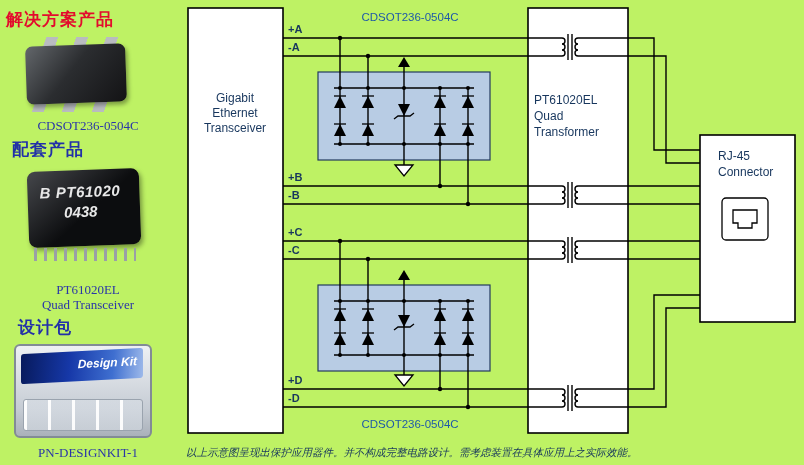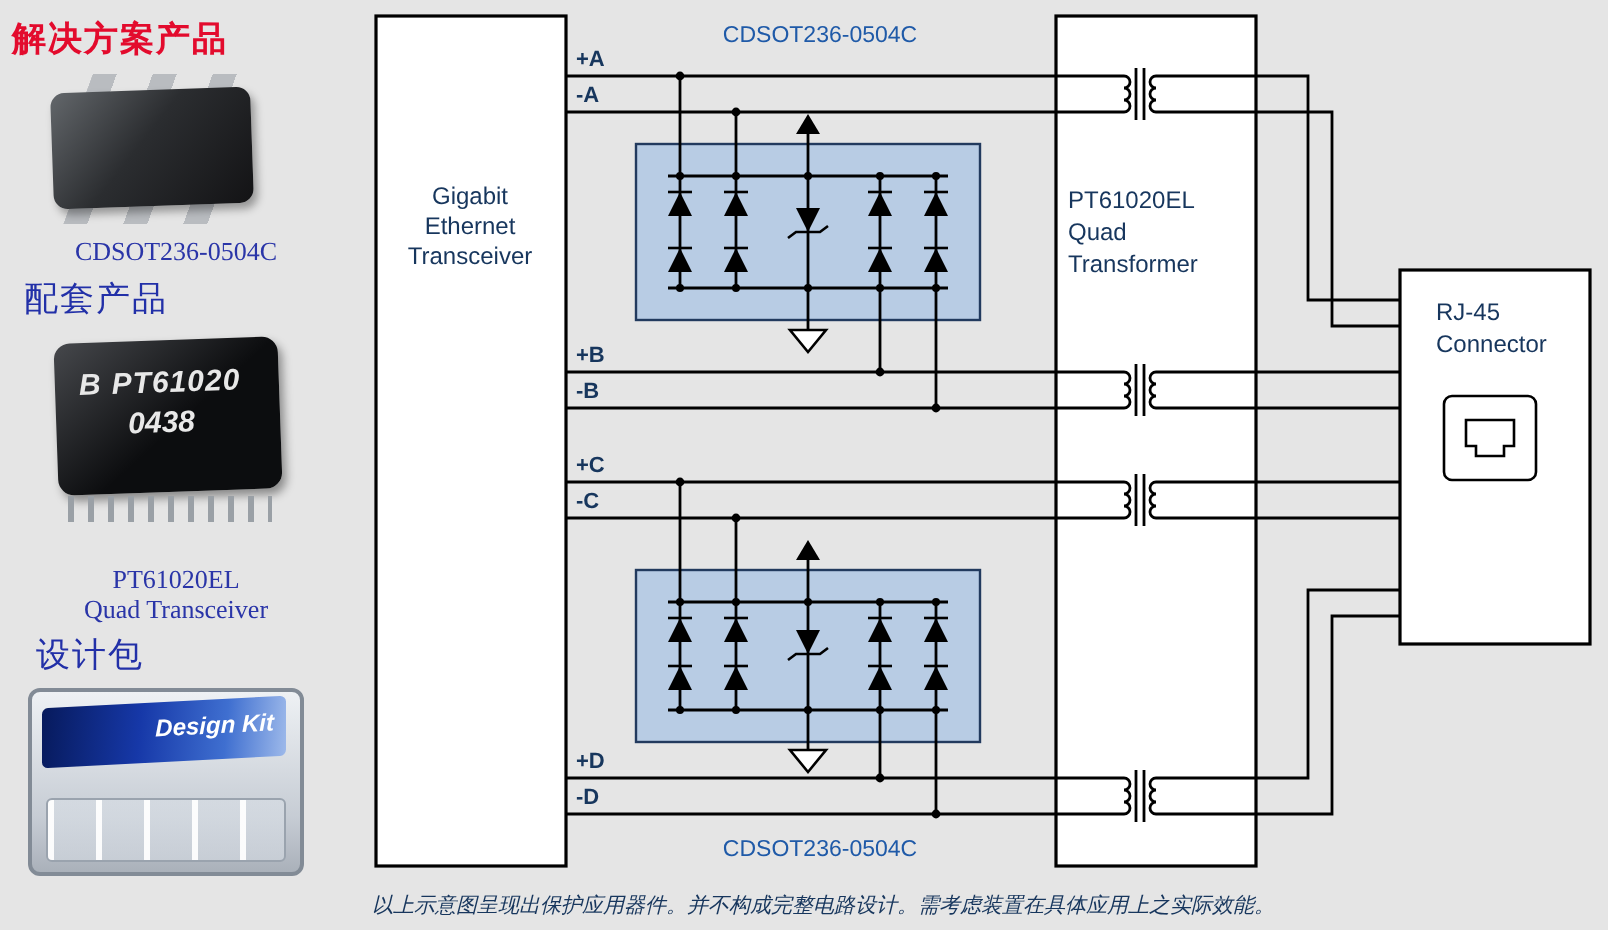--- a/index.html
+++ b/index.html
@@ -1,22 +1,22 @@
 <!DOCTYPE html>
 <html><head>
 <meta charset="utf-8">
 <style>
   html,body{margin:0;padding:0;background:#fff;}
-  .page{position:relative;width:804px;height:465px;background:#e5e5e5;overflow:hidden;
+  .page{position:relative;width:804px;height:465px;background:#bef264;overflow:hidden;
         font-family:"Liberation Sans",sans-serif;}
 
   
   .sidebar{position:absolute;left:0;top:0;width:182px;height:465px;}
   .h-red{position:absolute;top:8px;left:6px;color:#e30b2d;font-weight:bold;font-size:17px;letter-spacing:1px;}
-  .h-blue{position:absolute;color:#2230a8;font-weight:normal;font-size:17px;letter-spacing:1px;}
+  .h-blue{position:absolute;color:#2230a8;font-weight:bold;font-size:17px;letter-spacing:1px;}
   #h-companion{top:138px;left:12px;}
   #h-kit{top:316px;left:18px;}
   .blue-label{position:absolute;left:0;width:176px;text-align:center;color:#2a35a8;
               font-family:"Liberation Serif",serif;font-size:13px;line-height:15px;}
   #lbl-chip{top:118px;}
   #lbl-xfmr{top:282px;}
   #lbl-kit{top:445px;}
 
   
   .chip-photo{position:absolute;top:33px;left:20px;width:116px;height:84px;}
@@ -98,20 +98,21 @@
 
     <div class="h-blue" id="h-kit">设计包</div>
 
     <div class="kit-photo">
       <div class="kit-base"></div>
       <div class="kit-lid">
         <span class="kit-text">Design Kit</span>
       </div>
       <div class="kit-slots"></div>
     </div>
+    <div class="blue-label" id="lbl-kit">PN-DESIGNKIT-1</div>
   </div>
 
   <svg class="diagram" width="620" height="465" viewBox="0 0 620 465">
 
     <defs>
       <g id="dio-up">
         <line x1="-6" y1="0" x2="6" y2="0" stroke="#000" stroke-width="1.3"></line>
         <polygon points="-6,12 6,12 0,0" fill="#000"></polygon>
       </g>
       <g id="zen-dn">

